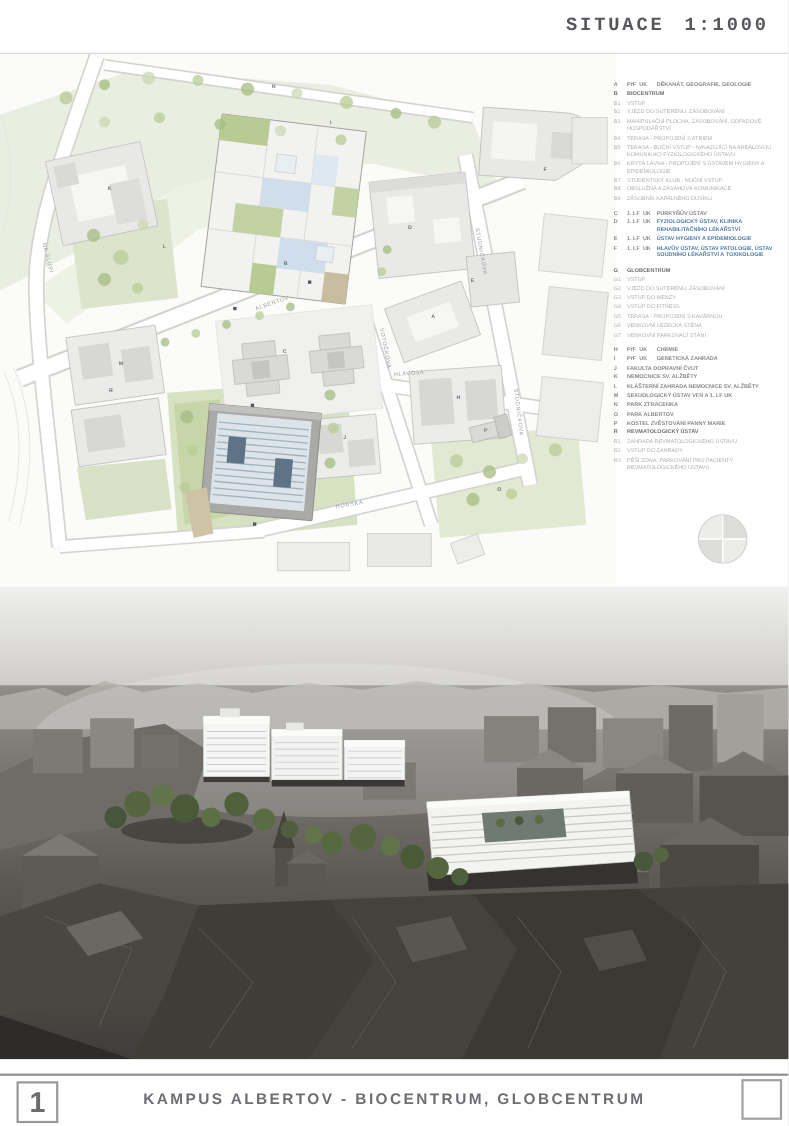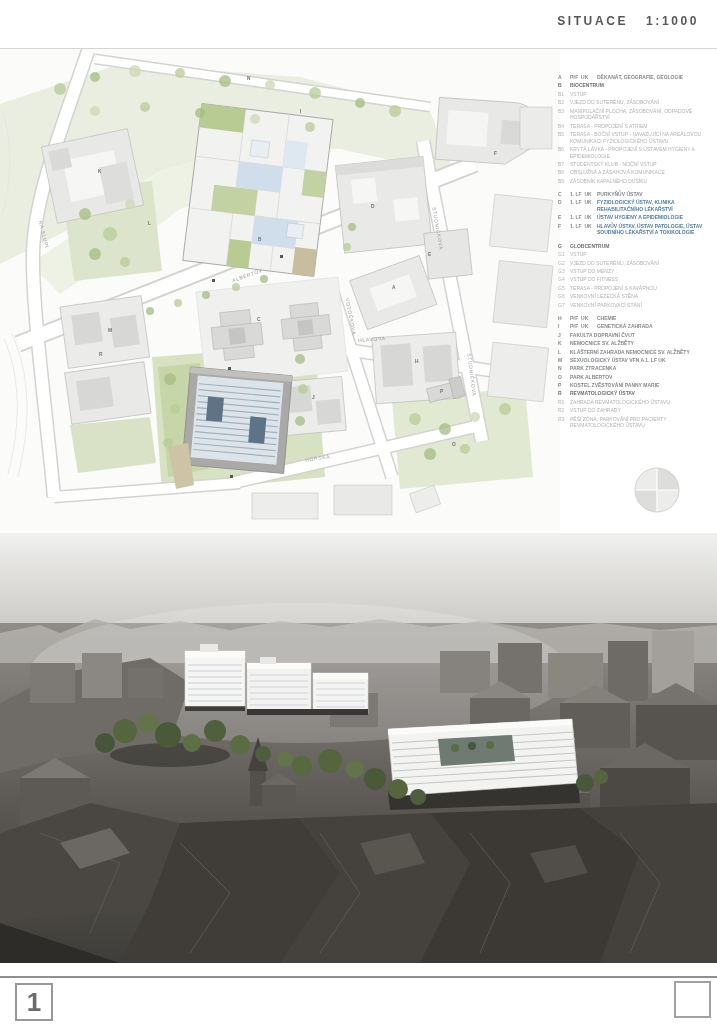--- a/index.html
+++ b/index.html
@@ -1,20 +1,20 @@
 <!DOCTYPE html>
 <html><head>
 <meta charset="utf-8">
 <style>
   html,body{margin:0;padding:0;background:#e8e8e8;}
   .page{position:relative;width:717px;height:1024px;background:#ffffff;overflow:hidden;
         font-family:"Liberation Sans",sans-serif;}
   
-  .header{position:absolute;top:14px;right:18px;font-size:12px;font-weight:bold;
-          letter-spacing:2.6px;color:#55575b;}
+  .header{position:absolute;top:14px;right:18px;font-size:17px;font-weight:bold;
+          letter-spacing:2.6px;color:#55575b;font-family:Liberation Mono, monospace;}
   .header .scale{margin-left:18px;}
   .toprule{position:absolute;top:48px;left:0;width:717px;height:1px;background:#d4d4d2;}
   
   .map{position:absolute;top:49px;left:0;width:560px;height:482px;}
   .map svg{display:block;}
   .st{font-size:5px;fill:#9b9c9e;letter-spacing:.7px;}
   .bl{font-size:4.8px;fill:#6f7072;font-weight:bold;}
   
   .legend{position:absolute;top:74px;left:558px;width:157px;font-size:5px;line-height:1.32;color:#aeafb1;}
   .lrow{display:flex;margin-bottom:1.8px;}
@@ -574,15 +574,16 @@
         <polygon points="360,310 410,300 425,330 375,342" fill="#59554f"></polygon>
         <polygon points="530,320 575,312 588,340 545,350" fill="#514d48"></polygon>
       </g>
     </svg>
   </div>
 
   <div class="botrule"></div>
   <div class="numbox">
     <span>1</span>
   </div>
+  <div class="sheet-title">KAMPUS ALBERTOV - BIOCENTRUM, GLOBCENTRUM</div>
   <div class="rbox"></div>
 
 </div>
 
 </body></html>

